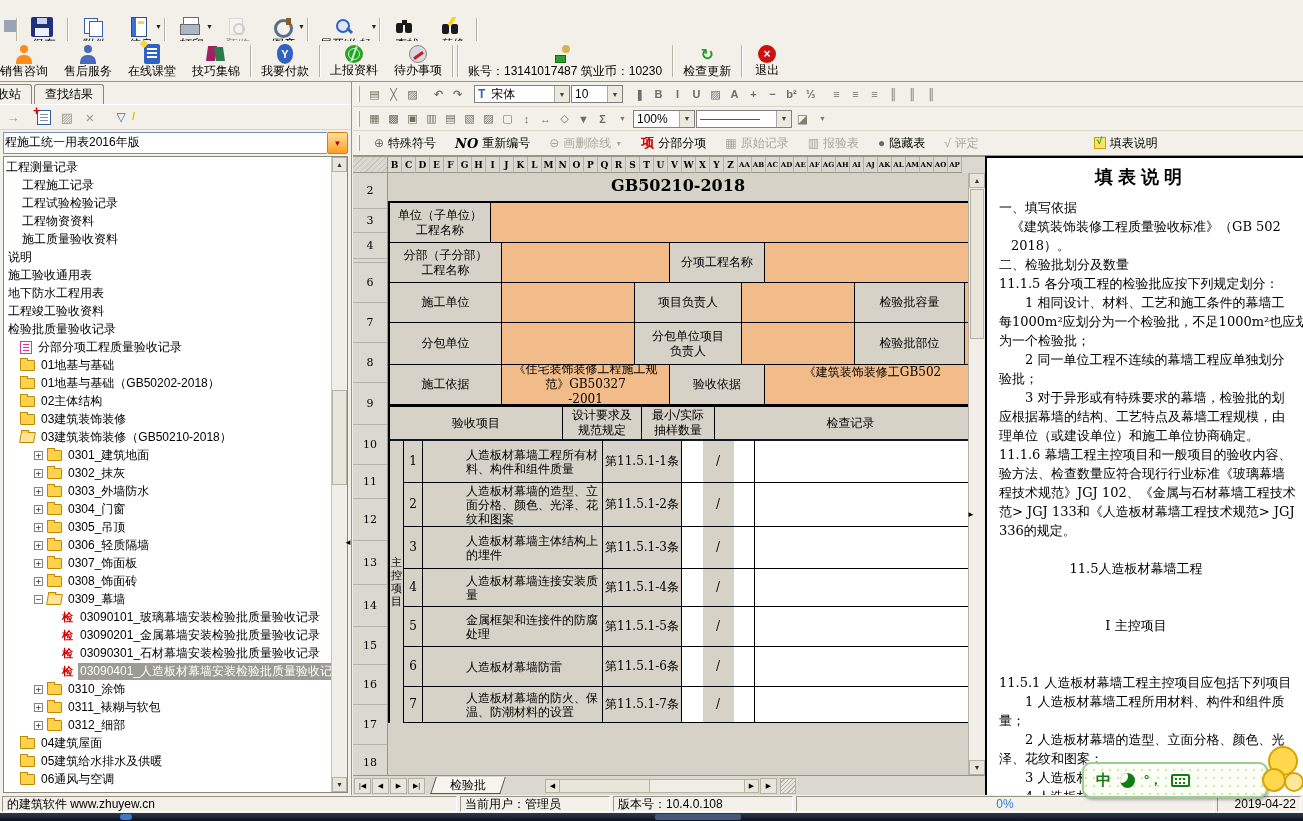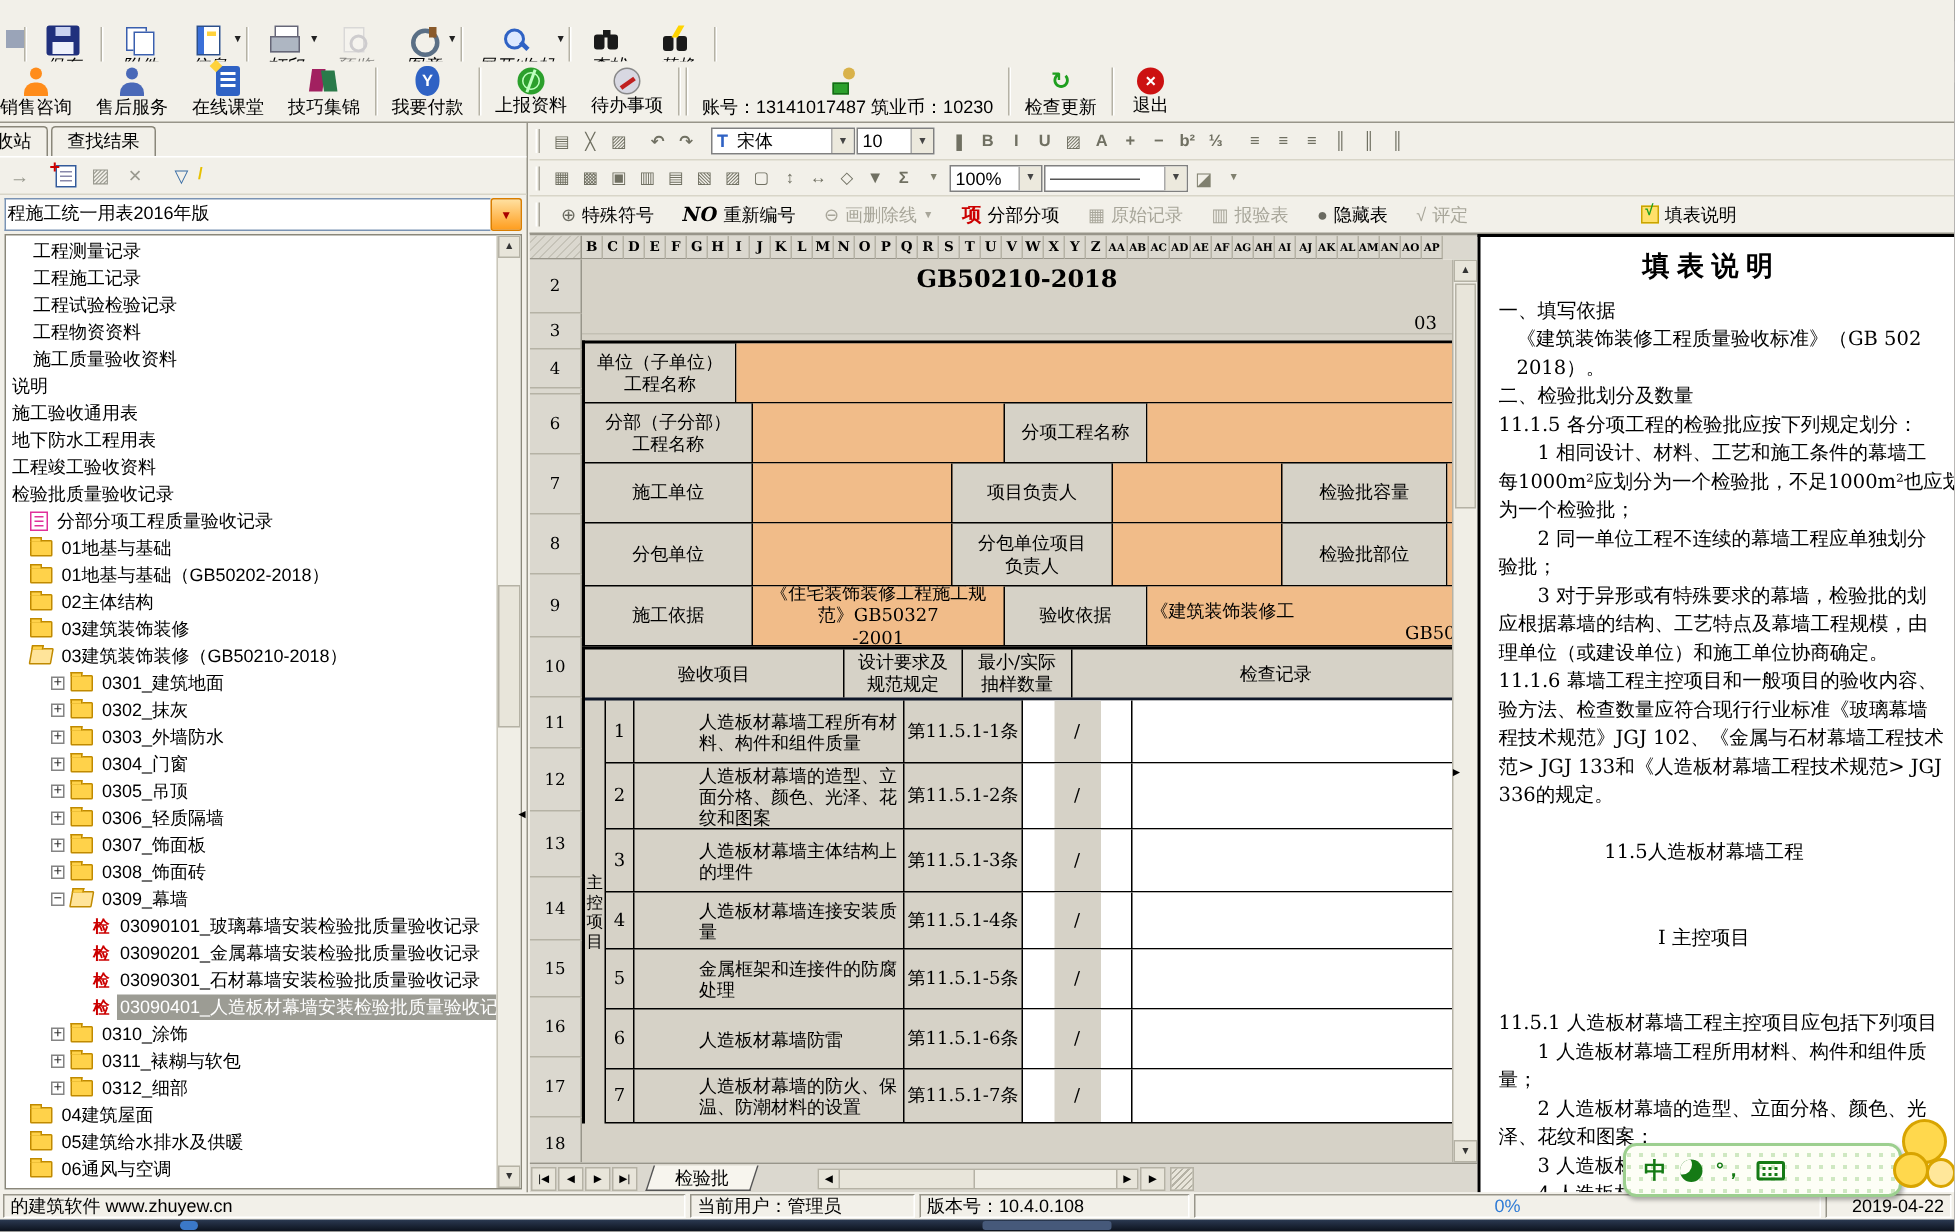--- a/index.html
+++ b/index.html
@@ -142,21 +142,21 @@
       border-bottom:1px solid #c3c0b4;}
   .r5{height:4px;}
   .form,.lt{width:600px;border-left:2px solid #000;border-right:2px solid #000;}
   .form{border-top:2px solid #000;}
   .lt{border-top:2px solid #000;}
   .frow{display:flex;border-bottom:1px solid #000;}
   .fc{border-right:1px solid #000;display:flex;align-items:center;justify-content:center;text-align:center;
       font-size:12px;line-height:15px;white-space:pre-line;overflow:hidden;}
   .fc:last-child{border-right:none;}
   .fc.inp{background:#f1bc89;}
-  .fc.vtxt{flex-direction:column;align-items:stretch;justify-content:flex-end;}
+  .fc.vtxt{flex-direction:row;align-items:stretch;}
   .fc.vtxt .l1{text-align:left;padding-left:2px;white-space:nowrap;}
   .fc.vtxt .l2{text-align:right;padding-right:8px;}
   .lhead{display:flex;border-bottom:2px solid #0f172a;height:34px;}
   .hc{border-right:1px solid #000;display:flex;align-items:center;justify-content:center;text-align:center;
       font-size:12px;line-height:15px;white-space:pre-line;}
   .hc:last-child{border-right:none;}
   .lbody{display:flex;}
   .vlab{width:14px;flex:none;border-right:1px solid #000;display:flex;align-items:center;justify-content:center;
         text-align:center;font-size:11px;line-height:13px;}
   .lrows{flex:1;}
@@ -355,21 +355,21 @@
       <span class="sti" style="font-size:15px">×</span>
       <span class="vsep"></span>
       <span class="sti ico-filter">▽</span>
     </div>
     <div class="s-combo">
       <div class="field">程施工统一用表2016年版</div>
       <div class="obtn">▼</div>
     </div>
     <div class="s-tree">
       <div class="tree-list" id="tree">
-          <div class="titem" style="padding-left:16px">
+          <div class="titem" style="">
 
       <span class="tlbl">工程测量记录</span>
     </div>
           <div class="titem" style="padding-left:16px">
 
       <span class="tlbl">工程施工记录</span>
     </div>
           <div class="titem" style="padding-left:16px">
 
       <span class="tlbl">工程试验检验记录</span>
@@ -795,21 +795,20 @@
               <div class="gcell" style="height:42px">12</div>
               <div class="gcell" style="height:44px">13</div>
               <div class="gcell" style="height:42px">14</div>
               <div class="gcell" style="height:38px">15</div>
               <div class="gcell" style="height:40px">16</div>
               <div class="gcell" style="height:40px">17</div>
               <div class="gcell" style="height:36px">18</div>
             </div>
           <div class="doc">
             <div class="t2">GB50210-2018</div>
-            <div class="r4">03</div>
             <div class="r5"></div>
             <div class="form" id="upperform">
 <div class="frow" style="height:40px">
   <div class="fc" style="width:101px">单位（子单位）
 工程名称</div>
   <div class="fc inp" style="flex:1"></div>
 </div>
 <div class="frow" style="height:40px">
   <div class="fc" style="width:112px">分部（子分部）
 工程名称</div>

